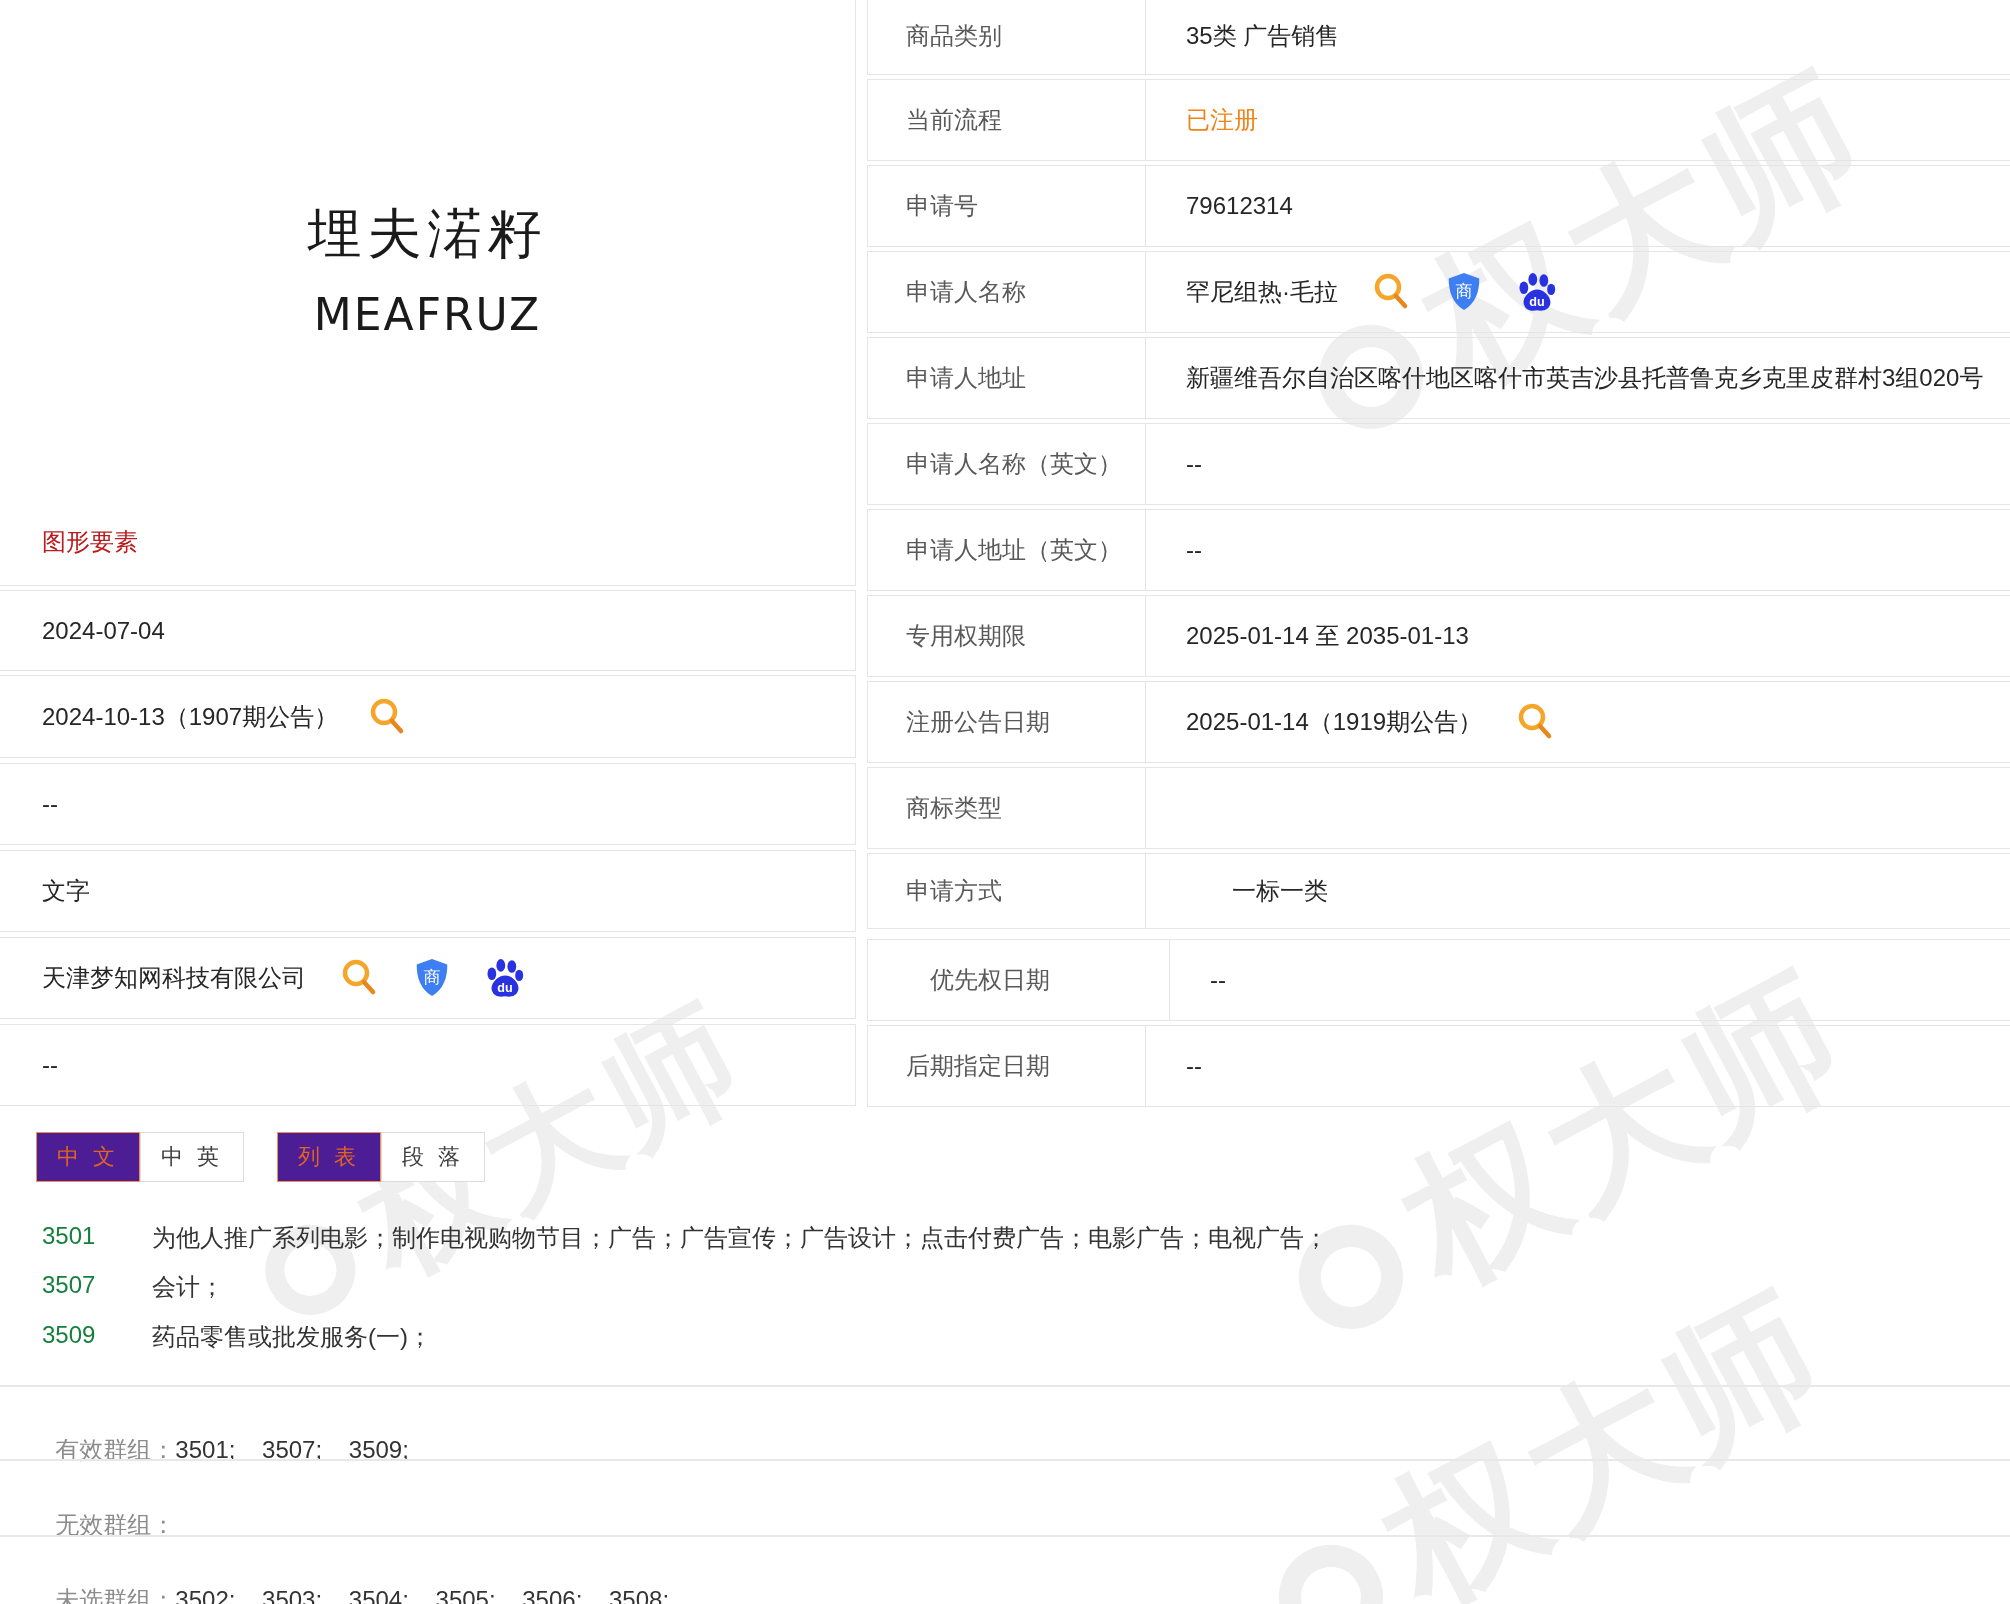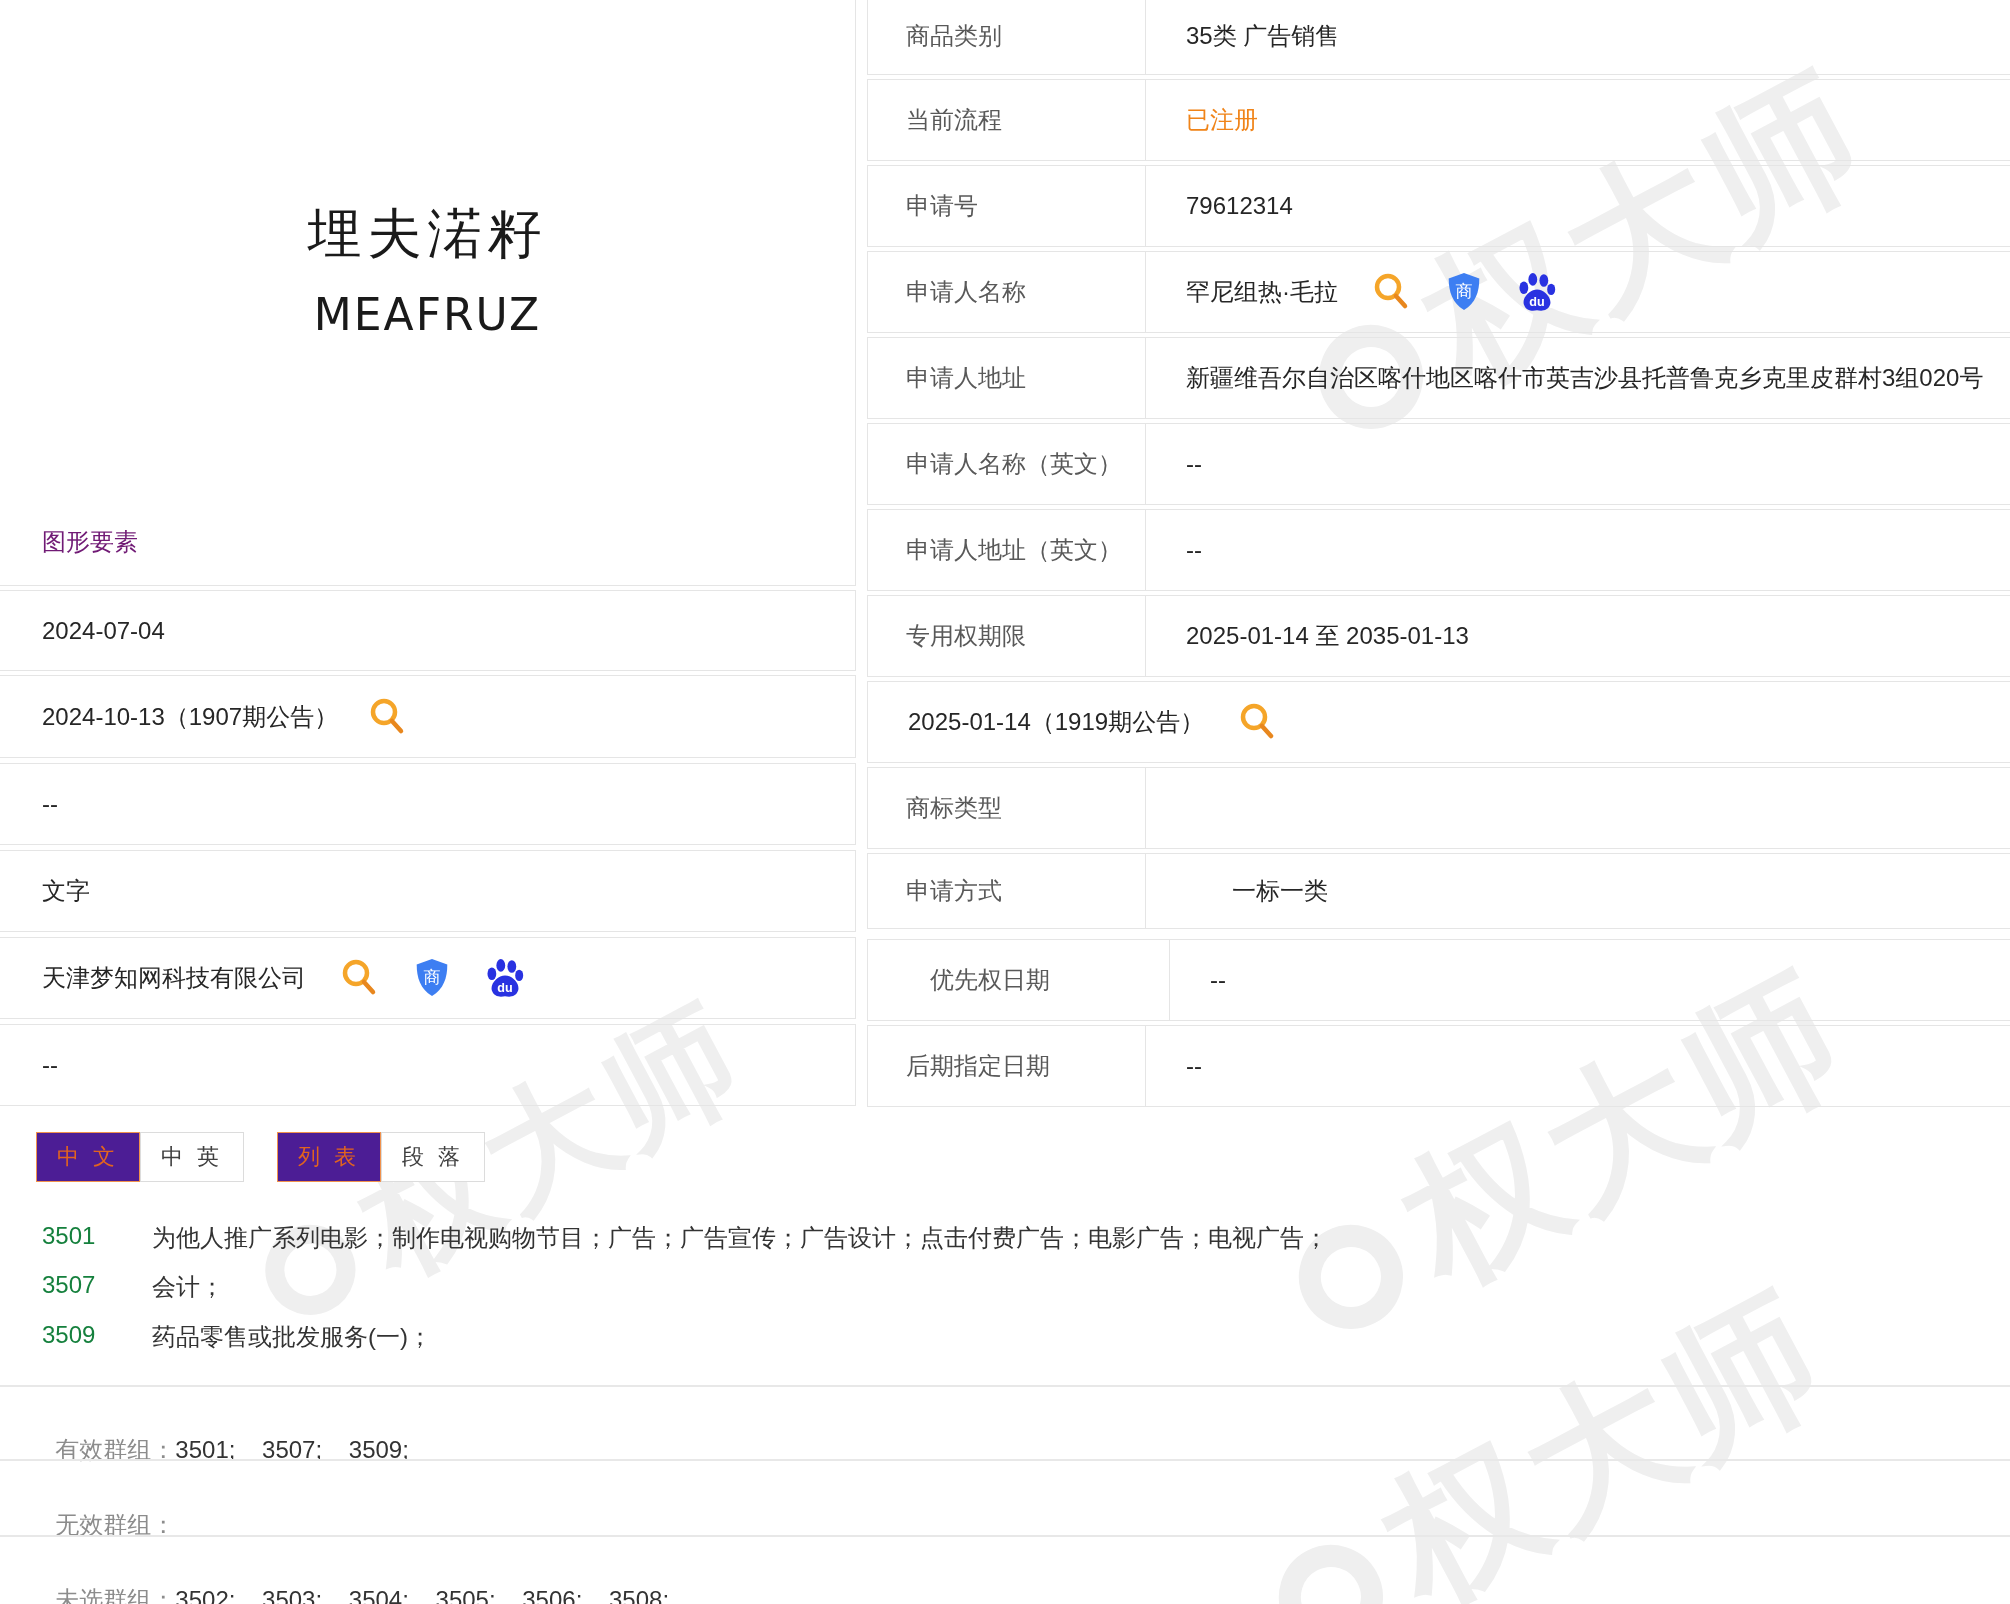--- a/index.html
+++ b/index.html
@@ -46,21 +46,21 @@
   }
   .tm-box{position:absolute;top:200px;left:0;width:100%;text-align:center;}
   .tm-cn{
     font-family:"DejaVu Serif","Liberation Serif",serif;
     font-size:54px;letter-spacing:6px;color:#1a1a1a;
   }
   .tm-en{
     font-family:"DejaVu Sans","Liberation Sans",sans-serif;
     font-size:44px;letter-spacing:2px;margin-top:18px;color:#1a1a1a;
   }
-  .graphic-label{position:absolute;left:42px;top:528px;font-size:24px;color:#701a75;}
+  .graphic-label{position:absolute;left:42px;top:528px;font-size:24px;color:#b91c1c;}
   
   .tab-group{position:absolute;top:1132px;display:flex;z-index:1;}
   .tab{
     display:inline-flex;align-items:center;justify-content:center;
     width:104px;height:50px;box-sizing:border-box;
     font-size:22px;letter-spacing:4px;
     border:1px solid #dcdcdc;background:#ffffff;color:#404040;cursor:pointer;
   }
   .tab.active{background:#4c1d95;border-color:#f0924d;color:#e2641e;}
   
@@ -224,20 +224,21 @@
 </div>
 
 <div class="row right-row" style="top:595px;height:82px;">
   <div class="cell-label">专用权期限</div>
   <div class="cell-value">
       <span>2025-01-14 至 2035-01-13</span>
     </div>
 </div>
 
 <div class="row right-row" style="top:681px;height:82px;">
+  <div class="cell-label">注册公告日期</div>
   <div class="cell-value">
     <span>2025-01-14（1919期公告）</span>
     <span class="icon">
       <svg viewBox="0 0 40 40" width="40" height="40">
         <circle cx="16" cy="15" r="11" fill="none" stroke="#f5a529" stroke-width="4.5"></circle>
         <line x1="24" y1="24" x2="33" y2="34" stroke="#e8871e" stroke-width="4.5" stroke-linecap="round"></line>
       </svg>
     </span>
   </div>
 </div>

